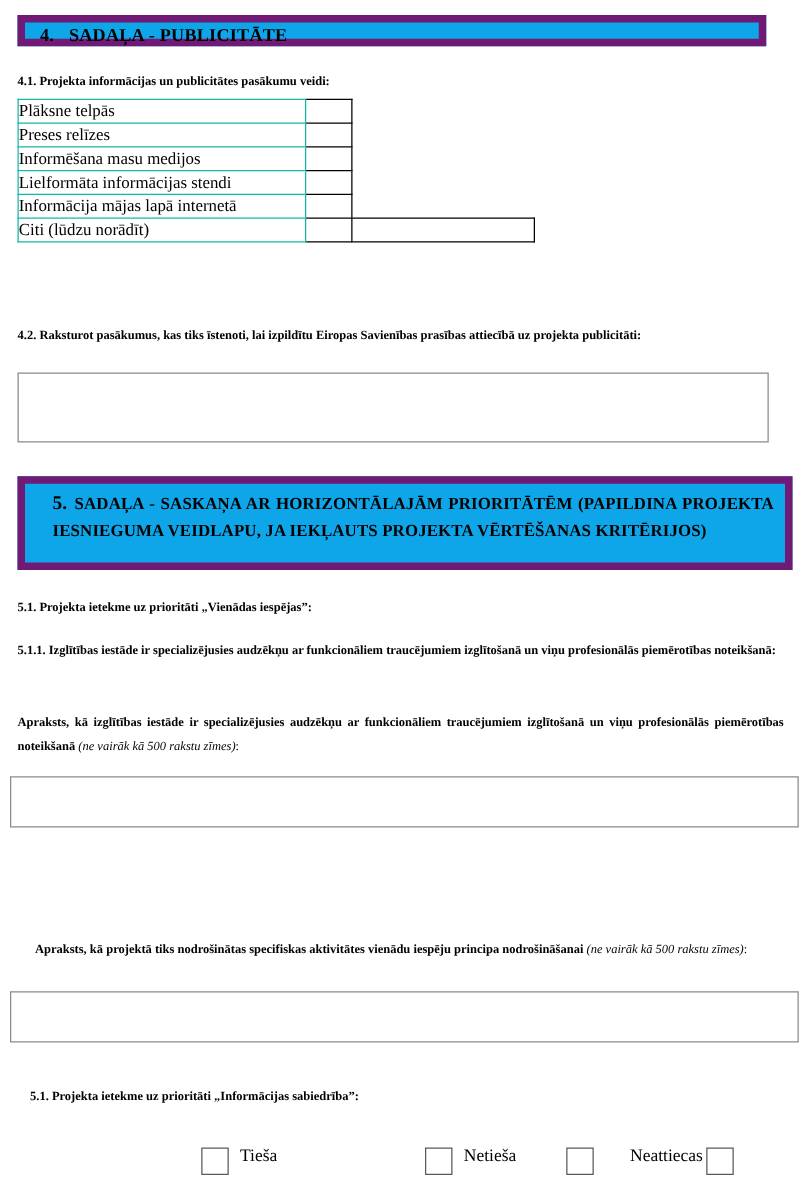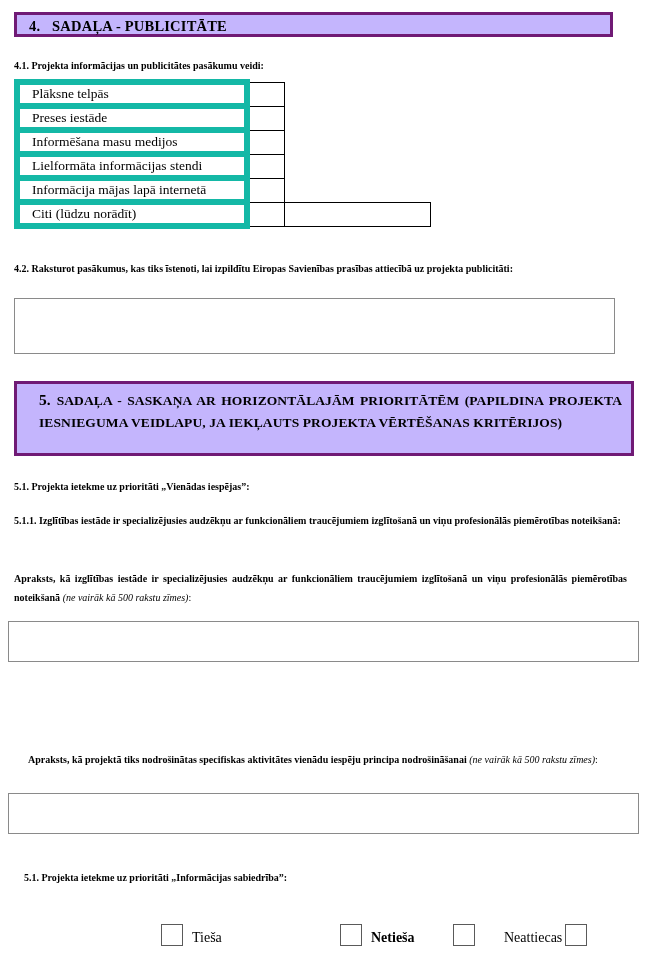--- a/index.html
+++ b/index.html
@@ -18,22 +18,22 @@
 
   .page {
     position: relative;
     width: 645px;
     height: 961px;
   }
 
   
   .section-bar {
     position: absolute;
-    background: #c4b5fd;
-    border: 3px solid #701a75;
+    background: #0ea5e9;
+    border: 6px solid #701a75;
     box-sizing: border-box;
     font-weight: bold;
   }
   #section4-bar {
     left: 14px;
     top: 12px;
     width: 599px;
     height: 25px;
     font-size: 14.5px;
     line-height: 23px;
@@ -74,23 +74,23 @@
   }
 
   
   #pub-table {
     position: absolute;
     left: 14px;
     top: 79px;
     border-collapse: collapse;
   }
   #pub-table td {
-    border: 6px solid #14b8a6;
+    border: 1px solid #14b8a6;
     height: 19px;
-    padding: 0 0 0 12px;
+    padding: 0 0 0 0;
     font-size: 13.5px;
     line-height: 18px;
     vertical-align: middle;
     box-sizing: border-box;
   }
   #pub-table td.label {
     width: 230px;
   }
   #pub-table td.tick {
     width: 37px;
@@ -124,38 +124,38 @@
     position: absolute;
     left: 0;
     top: 918px;
     width: 645px;
     height: 32px;
   }
   .choice {
     position: absolute;
     top: 0;
     display: flex;
-    align-items: flex-end;
+    align-items: flex-start;
     height: 28px;
   }
   .cbox {
     width: 22px;
     height: 22px;
     border: 1px solid #5a5a5a;
     background: #ffffff;
     box-sizing: border-box;
     flex: 0 0 auto;
   }
   .choice .clabel {
     font-size: 14px;
     padding-left: 9px;
     white-space: nowrap;
   }
   #choice-tiesa      { left: 161px; }
-  #choice-netiesa    { left: 340px; font-weight: bold; }
+  #choice-netiesa    { left: 340px; }
   #choice-neattiecas { left: 453px; gap: 20px; }
   #choice-extra      { left: 565px; }
 </style>
 </head>
 <body>
 
 <div class="page">
 
   <div class="section-bar" id="section4-bar">
     <span>4.</span>
@@ -165,21 +165,21 @@
   <div class="para bold" id="q41-heading" style="left:14px; top:56px; width:600px;">4.1. Projekta informācijas un publicitātes pasākumu veidi:</div>
 
   <table id="pub-table">
     <tbody>
       <tr>
         <td class="label">Plāksne telpās</td>
         <td class="tick"></td>
         <td class="blank"></td>
       </tr>
       <tr>
-        <td class="label">Preses iestāde</td>
+        <td class="label">Preses relīzes</td>
         <td class="tick"></td>
         <td class="blank"></td>
       </tr>
       <tr>
         <td class="label">Informēšana masu medijos</td>
         <td class="tick"></td>
         <td class="blank"></td>
       </tr>
       <tr>
         <td class="label">Lielformāta informācijas stendi</td>

